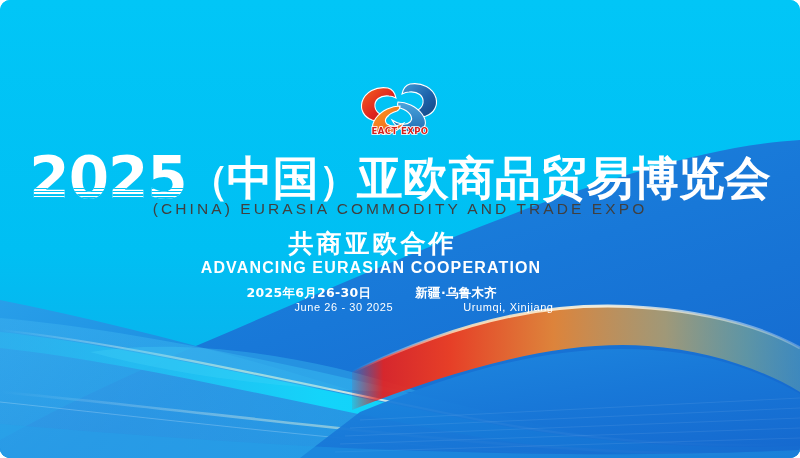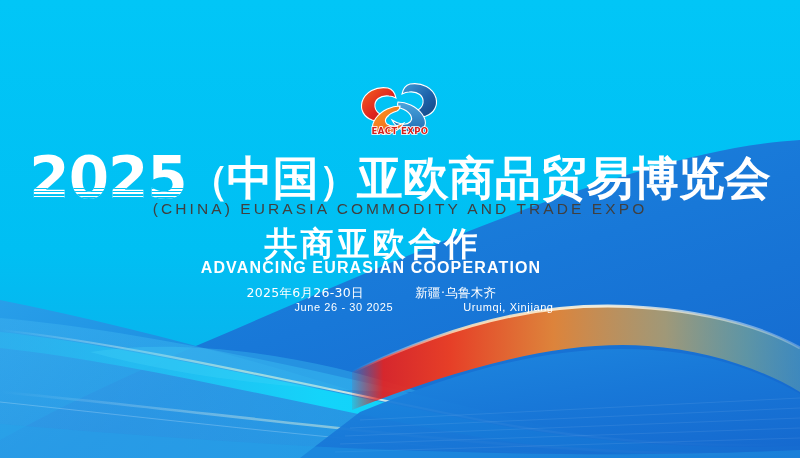--- a/index.html
+++ b/index.html
@@ -8,20 +8,21 @@
     background: #ffffff;
   }
   #poster {
     position: relative;
     width: 800px;
     height: 458px;
     overflow: hidden;
     font-family: "Liberation Sans", "DejaVu Sans", sans-serif;
     background: #00c3f5;
     user-select: none;
+    border-radius: 10px;
   }
   #bg-svg {
     position: absolute;
     left: 0; top: 0;
     width: 800px;
     height: 458px;
     display: block;
   }
   .layer {
     position: absolute;
@@ -98,21 +99,21 @@
     top: 230px;
     height: 46px;
     display: flex;
     justify-content: center;
     align-items: flex-start;
     gap: 58px;
   }
   .slogan { text-align: center; }
   .slogan-cn {
     font-family: "DejaVu Sans", "Liberation Sans", sans-serif;
-    font-size: 33px;
+    font-size: 25px;
     line-height: 28px;
     font-weight: bold;
     color: #ffffff;
     letter-spacing: 3px;
     padding-left: 3px;
   }
   .slogan-en {
     font-size: 16px;
     letter-spacing: 1.15px;
     color: #ffffff;
@@ -125,21 +126,21 @@
     top: 285px;
     display: flex;
     justify-content: center;
     gap: 22px;
   }
   .info-col { text-align: left; }
   .info-cn {
     font-family: "DejaVu Sans", "Liberation Sans", sans-serif;
     font-size: 12.5px;
     line-height: 15px;
-    font-weight: normal;
+    font-weight: bold;
     color: #ffffff;
     letter-spacing: 0.3px;
   }
   .info-en {
     font-size: 11px;
     line-height: 14px;
     color: #ffffff;
     letter-spacing: 0.6px;
     font-weight: normal;
     margin-left: 48px;

